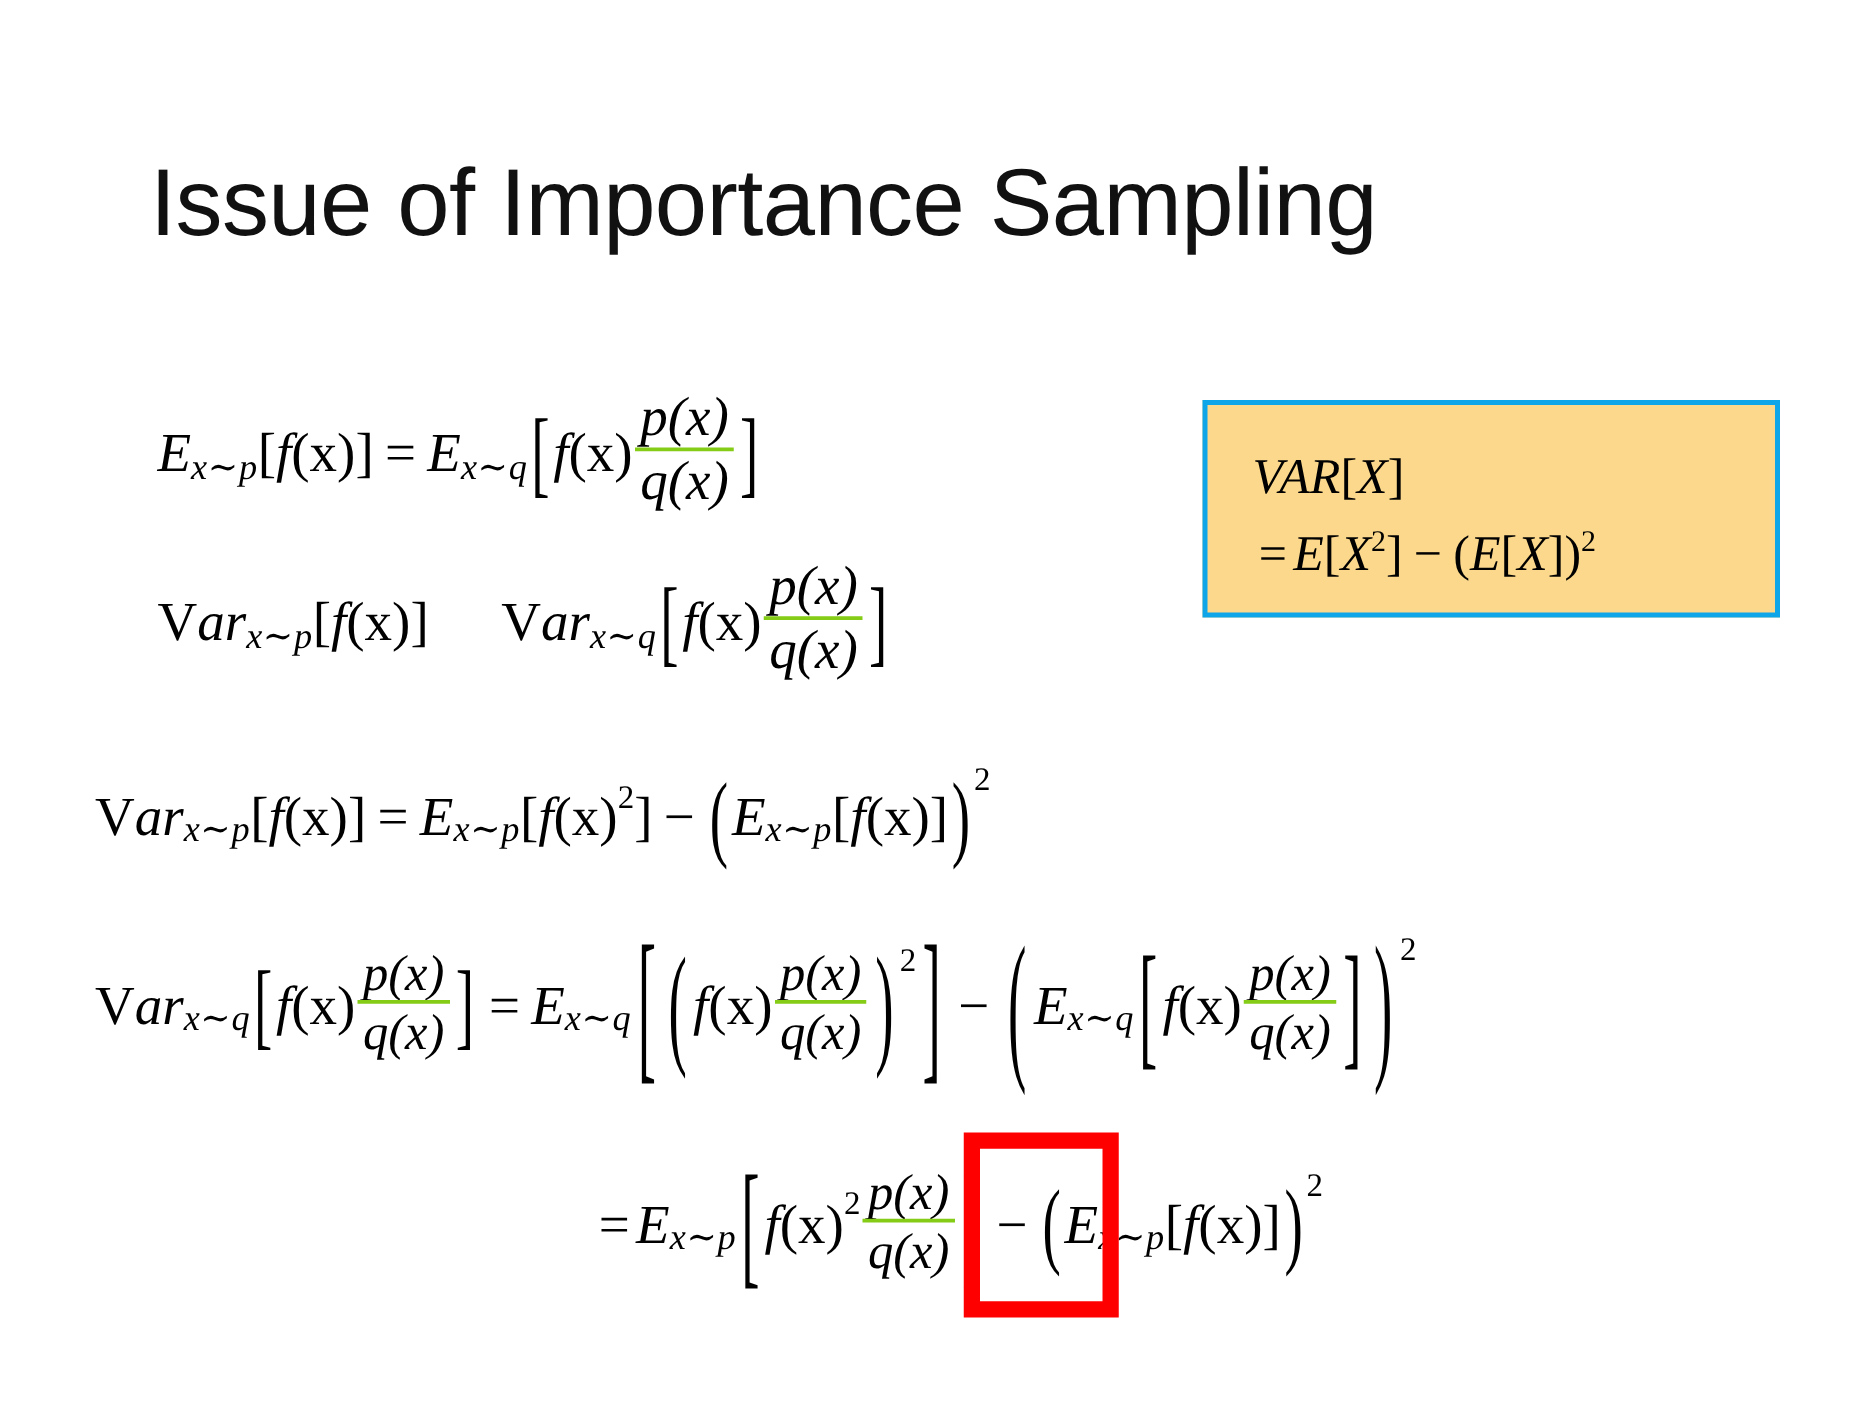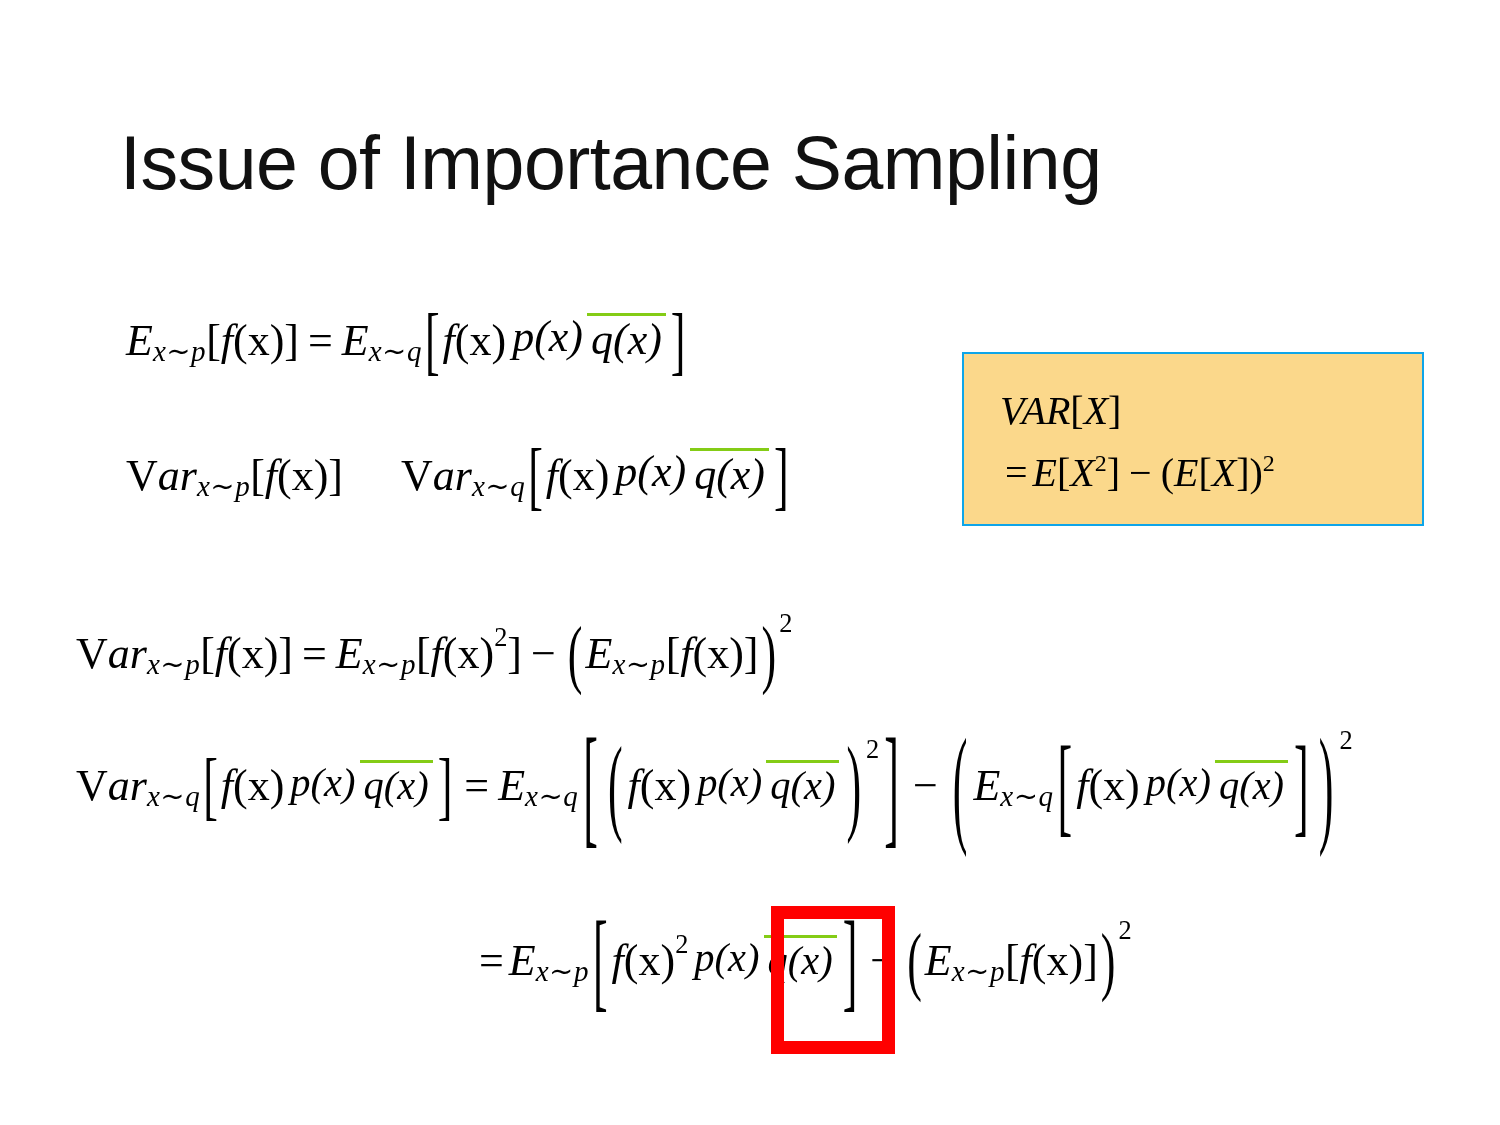--- a/index.html
+++ b/index.html
@@ -58,21 +58,21 @@
     font-size: 0.60em;
     display: inline-block;
     position: relative;
     top: -0.62em;
     font-style: normal;
   }
 
   
   .frac {
     display: inline-flex;
-    flex-direction: row;
+    flex-direction: column;
     align-items: center;
     justify-content: center;
     vertical-align: middle;
     margin: 0 2px;
     position: relative;
     top: -0.06em;
   }
   .frac > .num {
     padding: 0 4px 1px 4px;
     line-height: 1.02;
@@ -132,26 +132,26 @@
     position: absolute;
     left: 474px;
     top: 935px;
     font-size: 44px;
   }
 
   
   #var-identity-box {
     position: absolute;
     left: 962px;
-    top: 352px;
+    top: 320px;
     width: 462px;
     height: 174px;
     box-sizing: border-box;
     background: #FBD88B;
-    border: 2px solid #0ea5e9;
+    border: 4px solid #0ea5e9;
     padding: 26px 0 0 36px;
   }
   #var-identity-box .line {
     font-size: 40px;
     line-height: 62px;
     display: block;
     white-space: nowrap;
   }
 
   

